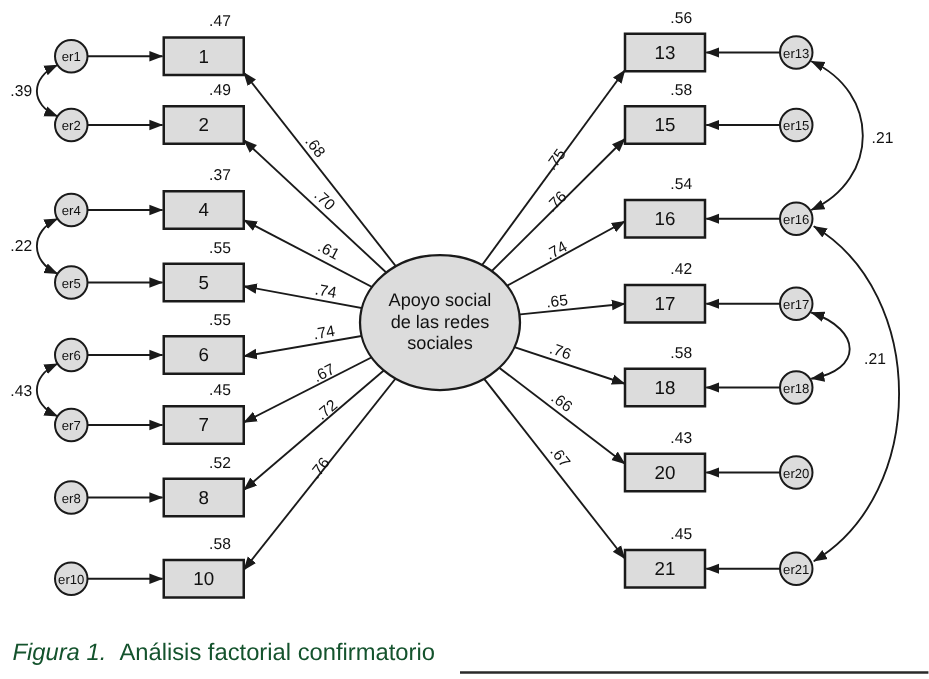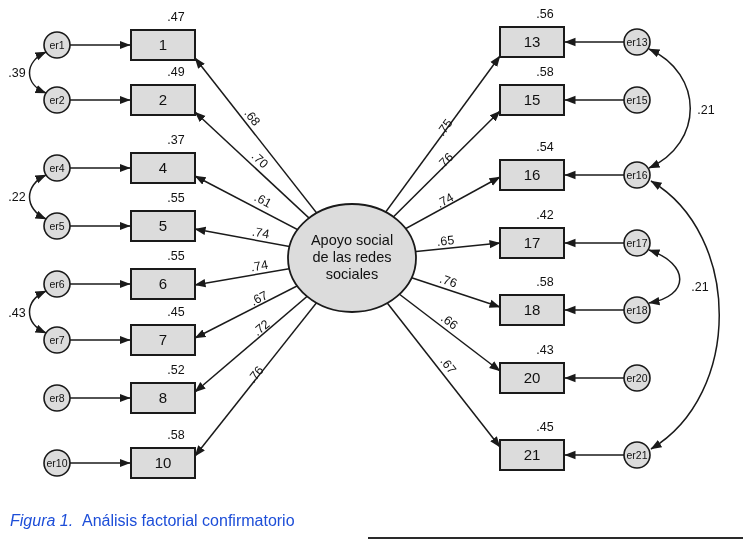--- a/index.html
+++ b/index.html
@@ -9,21 +9,21 @@
   svg text{font-family:"Liberation Sans",sans-serif;fill:#111;}
   .box-rect{fill:#dcdcdc;stroke:#1a1a1a;stroke-width:2;}
   .latent-ellipse{fill:#dcdcdc;stroke:#1a1a1a;stroke-width:1.8;}
   .err-circle{fill:#dcdcdc;stroke:#1a1a1a;stroke-width:1.6;}
   .path-line{stroke:#1a1a1a;stroke-width:1.5;fill:none;}
   .arc{stroke:#1a1a1a;stroke-width:1.5;fill:none;}
   .box-num{font-size:15px;text-anchor:middle;}
   .err-label{font-size:10.5px;text-anchor:middle;}
   .val{font-size:12.5px;text-anchor:middle;}
   .latent-label{font-size:14.5px;text-anchor:middle;}
-  .caption{position:absolute;left:10px;top:512px;font-size:16px;color:#1d4ed8;}
+  .caption{position:absolute;left:10px;top:512px;font-size:19px;color:#14532d;}
   .caption .fig{font-style:italic;}
   .bottom-rule{position:absolute;left:368px;top:537px;width:375px;height:2px;background:#2a2a2a;}
 </style>
 </head>
 <body>
 
 <div class="page">
 <svg width="743" height="543" viewBox="0 0 743 543">
   <defs>
     <marker id="ah" markerUnits="userSpaceOnUse" markerWidth="12" markerHeight="10" refX="10.5" refY="4.5" orient="auto-start-reverse">

